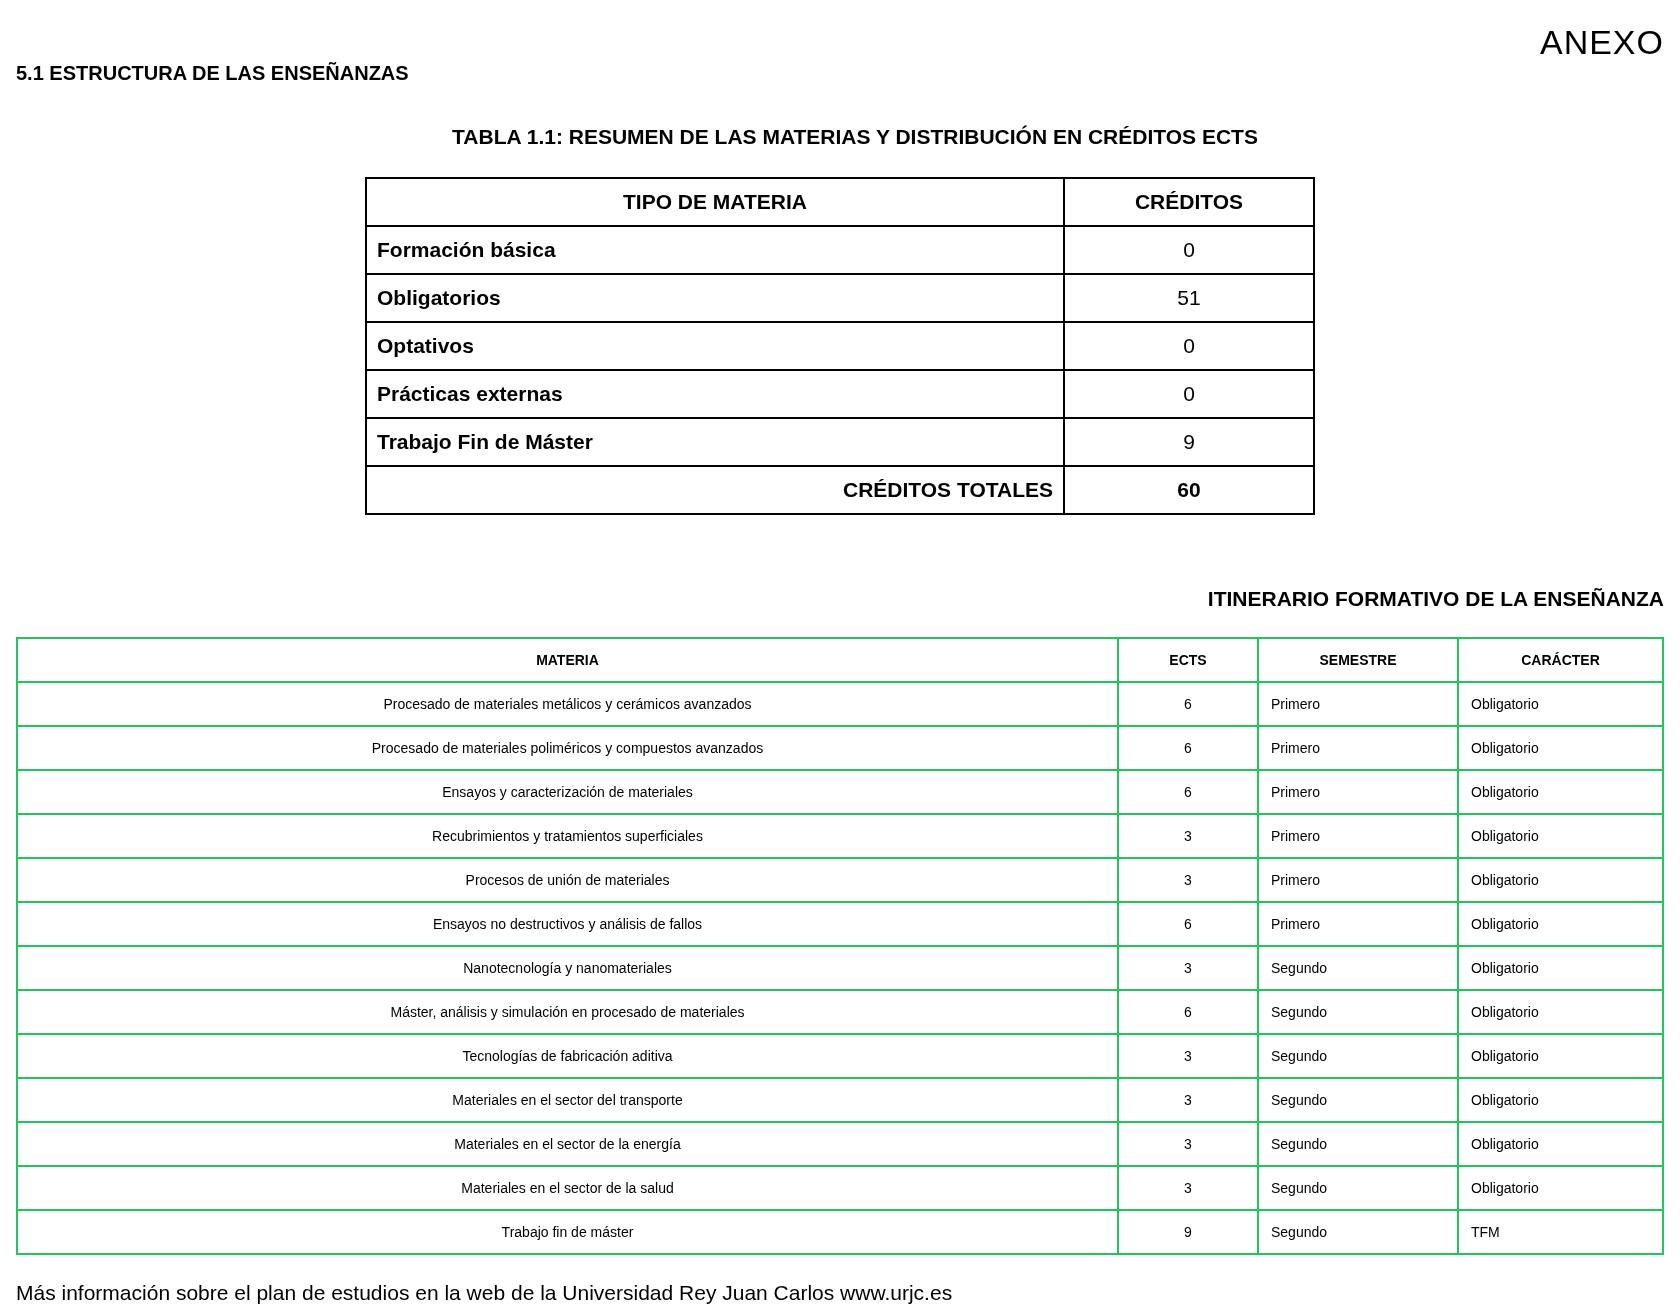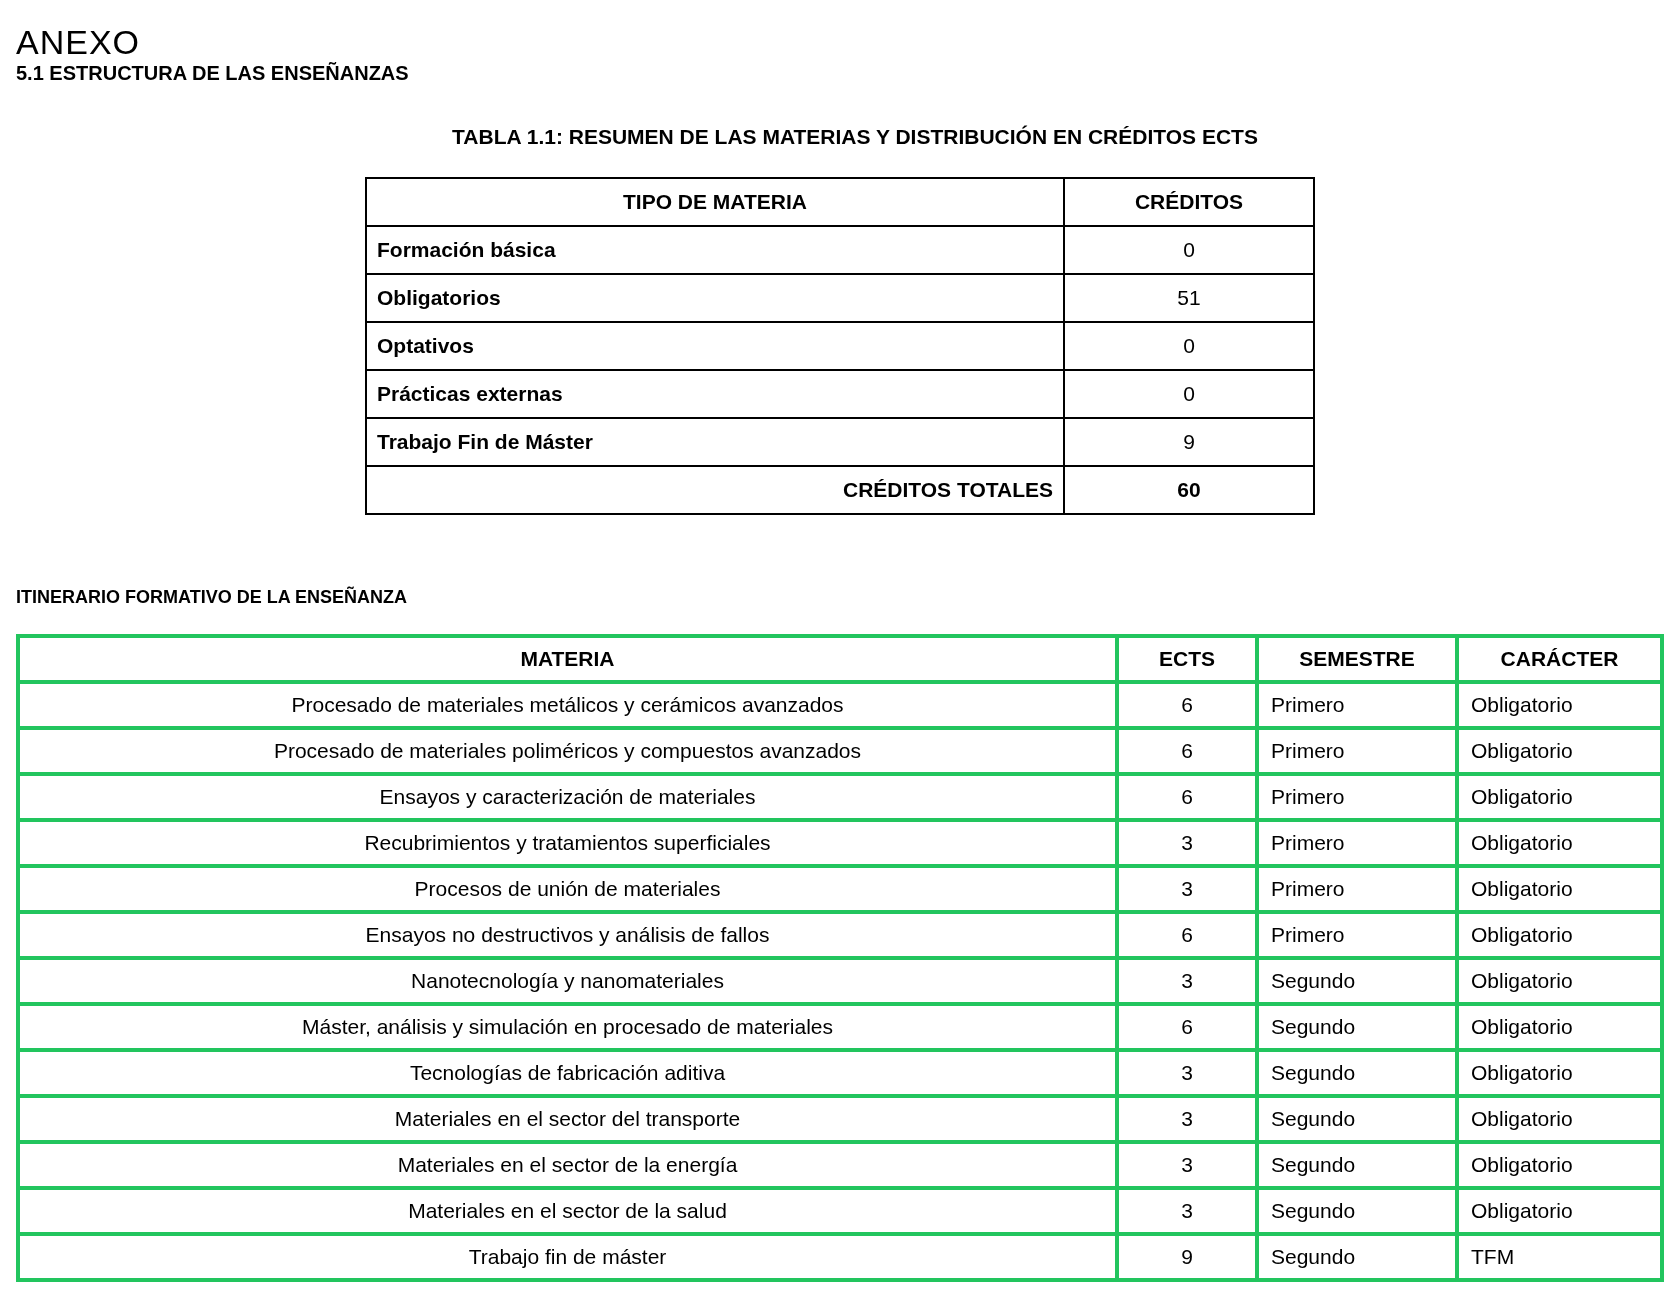--- a/index.html
+++ b/index.html
@@ -16,42 +16,42 @@
     overflow: hidden;
   }
   .page {
     position: relative;
     width: 1680px;
     height: 1312px;
     box-sizing: border-box;
     padding: 0 16px;
   }
   .doc-title {
-    text-align: left;
+    text-align: right;
     font-size: 34px;
     font-weight: 400;
     letter-spacing: 1px;
     margin-bottom: 0;
   }
   .section-heading {
     font-size: 20px;
     font-weight: bold;
     margin-left: 0;
   }
   .table-heading {
     text-align: center;
     font-size: 21px;
     font-weight: bold;
     margin-top: 40px;
     margin-bottom: 0;
     padding-left: 30px;
   }
   .itinerary-heading {
-    text-align: left;
-    font-size: 18px;
+    text-align: right;
+    font-size: 21px;
     font-weight: bold;
     margin-top: 72px;
     margin-bottom: 0;
   }
 
   
   .summary-wrap {
     margin-top: 28px;
     display: flex;
     justify-content: center;
@@ -93,22 +93,22 @@
   
   .itinerary-wrap {
     margin-top: 26px;
   }
   table.itinerary {
     border-collapse: collapse;
     width: 100%;
     table-layout: fixed;
   }
   table.itinerary th, table.itinerary td {
-    border: 4px solid #22c55e;
-    font-size: 21px;
+    border: 2px solid #22c55e;
+    font-size: 14px;
     padding: 5px 26px;
     height: 32px;
     vertical-align: middle;
   }
   table.itinerary th {
     text-align: center;
     font-weight: bold;
   }
   table.itinerary td.materia {
     text-align: center;

